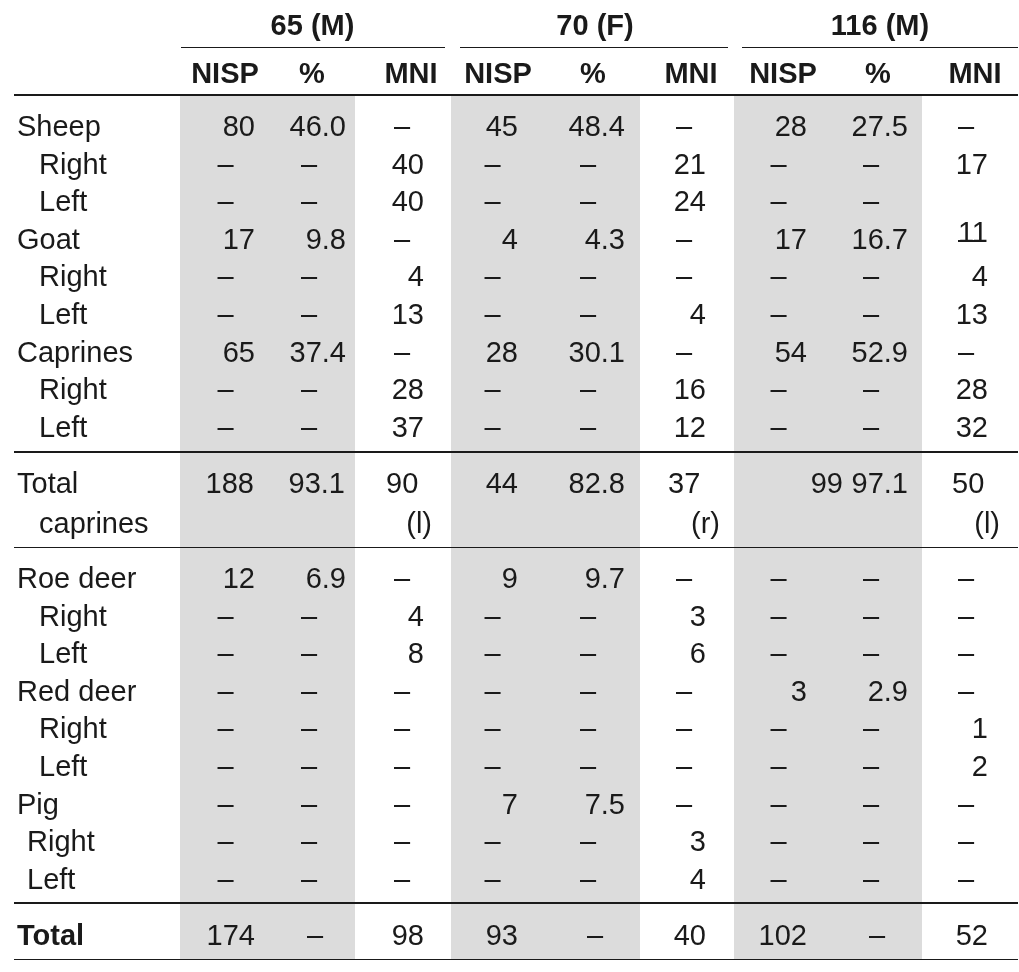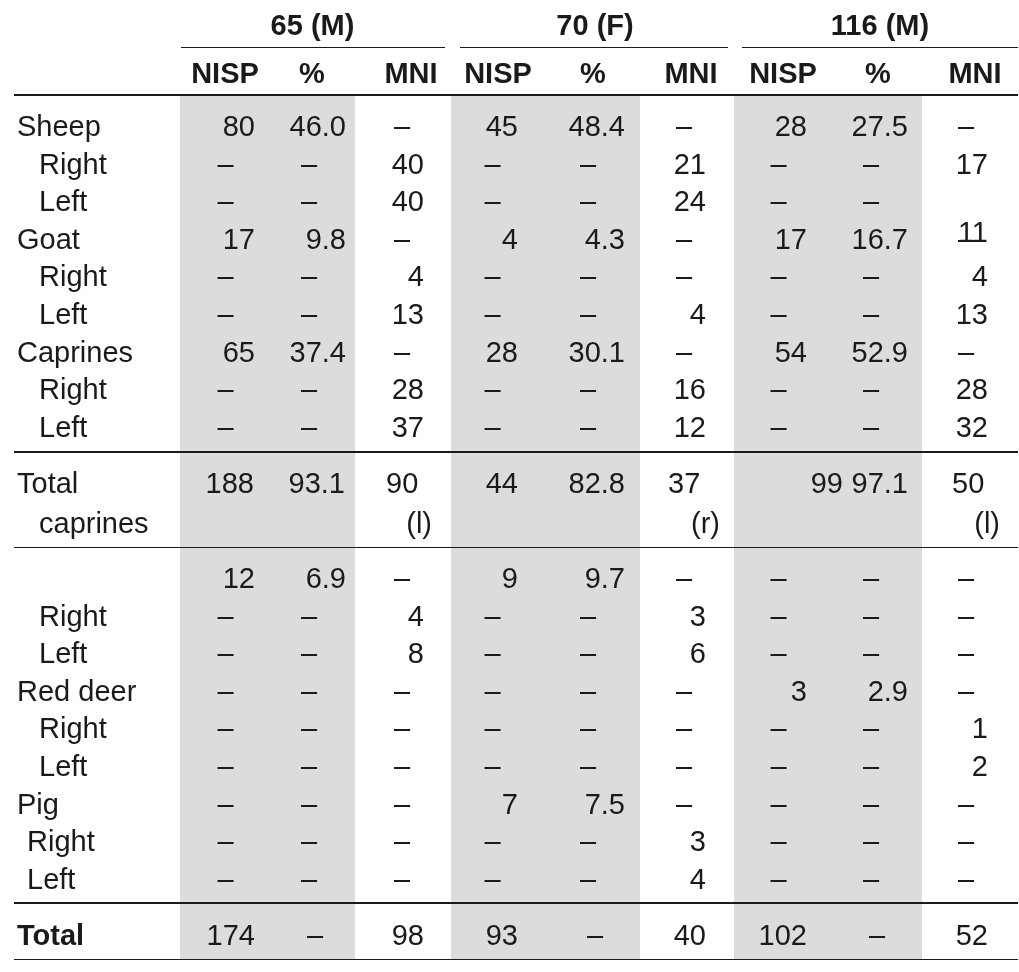--- a/index.html
+++ b/index.html
@@ -185,20 +185,21 @@
   <span class="cell label sub">caprines</span>
   <span class="cell" style="left:380px;width:52px;">(l)</span>
   <span class="cell" style="left:660px;width:60px;">(r)</span>
   <span class="cell" style="left:940px;width:60px;">(l)</span>
 </div>
 
 <div class="hline thin" style="top:547px;left:14px;width:1004px;"></div>
 
 <div id="sec2">
     <div class="row" style="top: 560px;">
+      <span class="cell label">Roe deer</span>
       <span class="cell" style="left: 180px; width: 75px;">12</span>
       <span class="cell" style="left: 256px; width: 90px;">6.9</span>
       <span class="cell" style="left: 382px; width: 40px; text-align: center;">–</span>
       <span class="cell" style="left: 451px; width: 67px;">9</span>
       <span class="cell" style="left: 535px; width: 90px;">9.7</span>
       <span class="cell" style="left: 664px; width: 40px; text-align: center;">–</span>
       <span class="cell" style="left: 758.5px; width: 40px; text-align: center;">–</span>
       <span class="cell" style="left: 851px; width: 40px; text-align: center;">–</span>
       <span class="cell" style="left: 946px; width: 40px; text-align: center;">–</span>
     </div>

